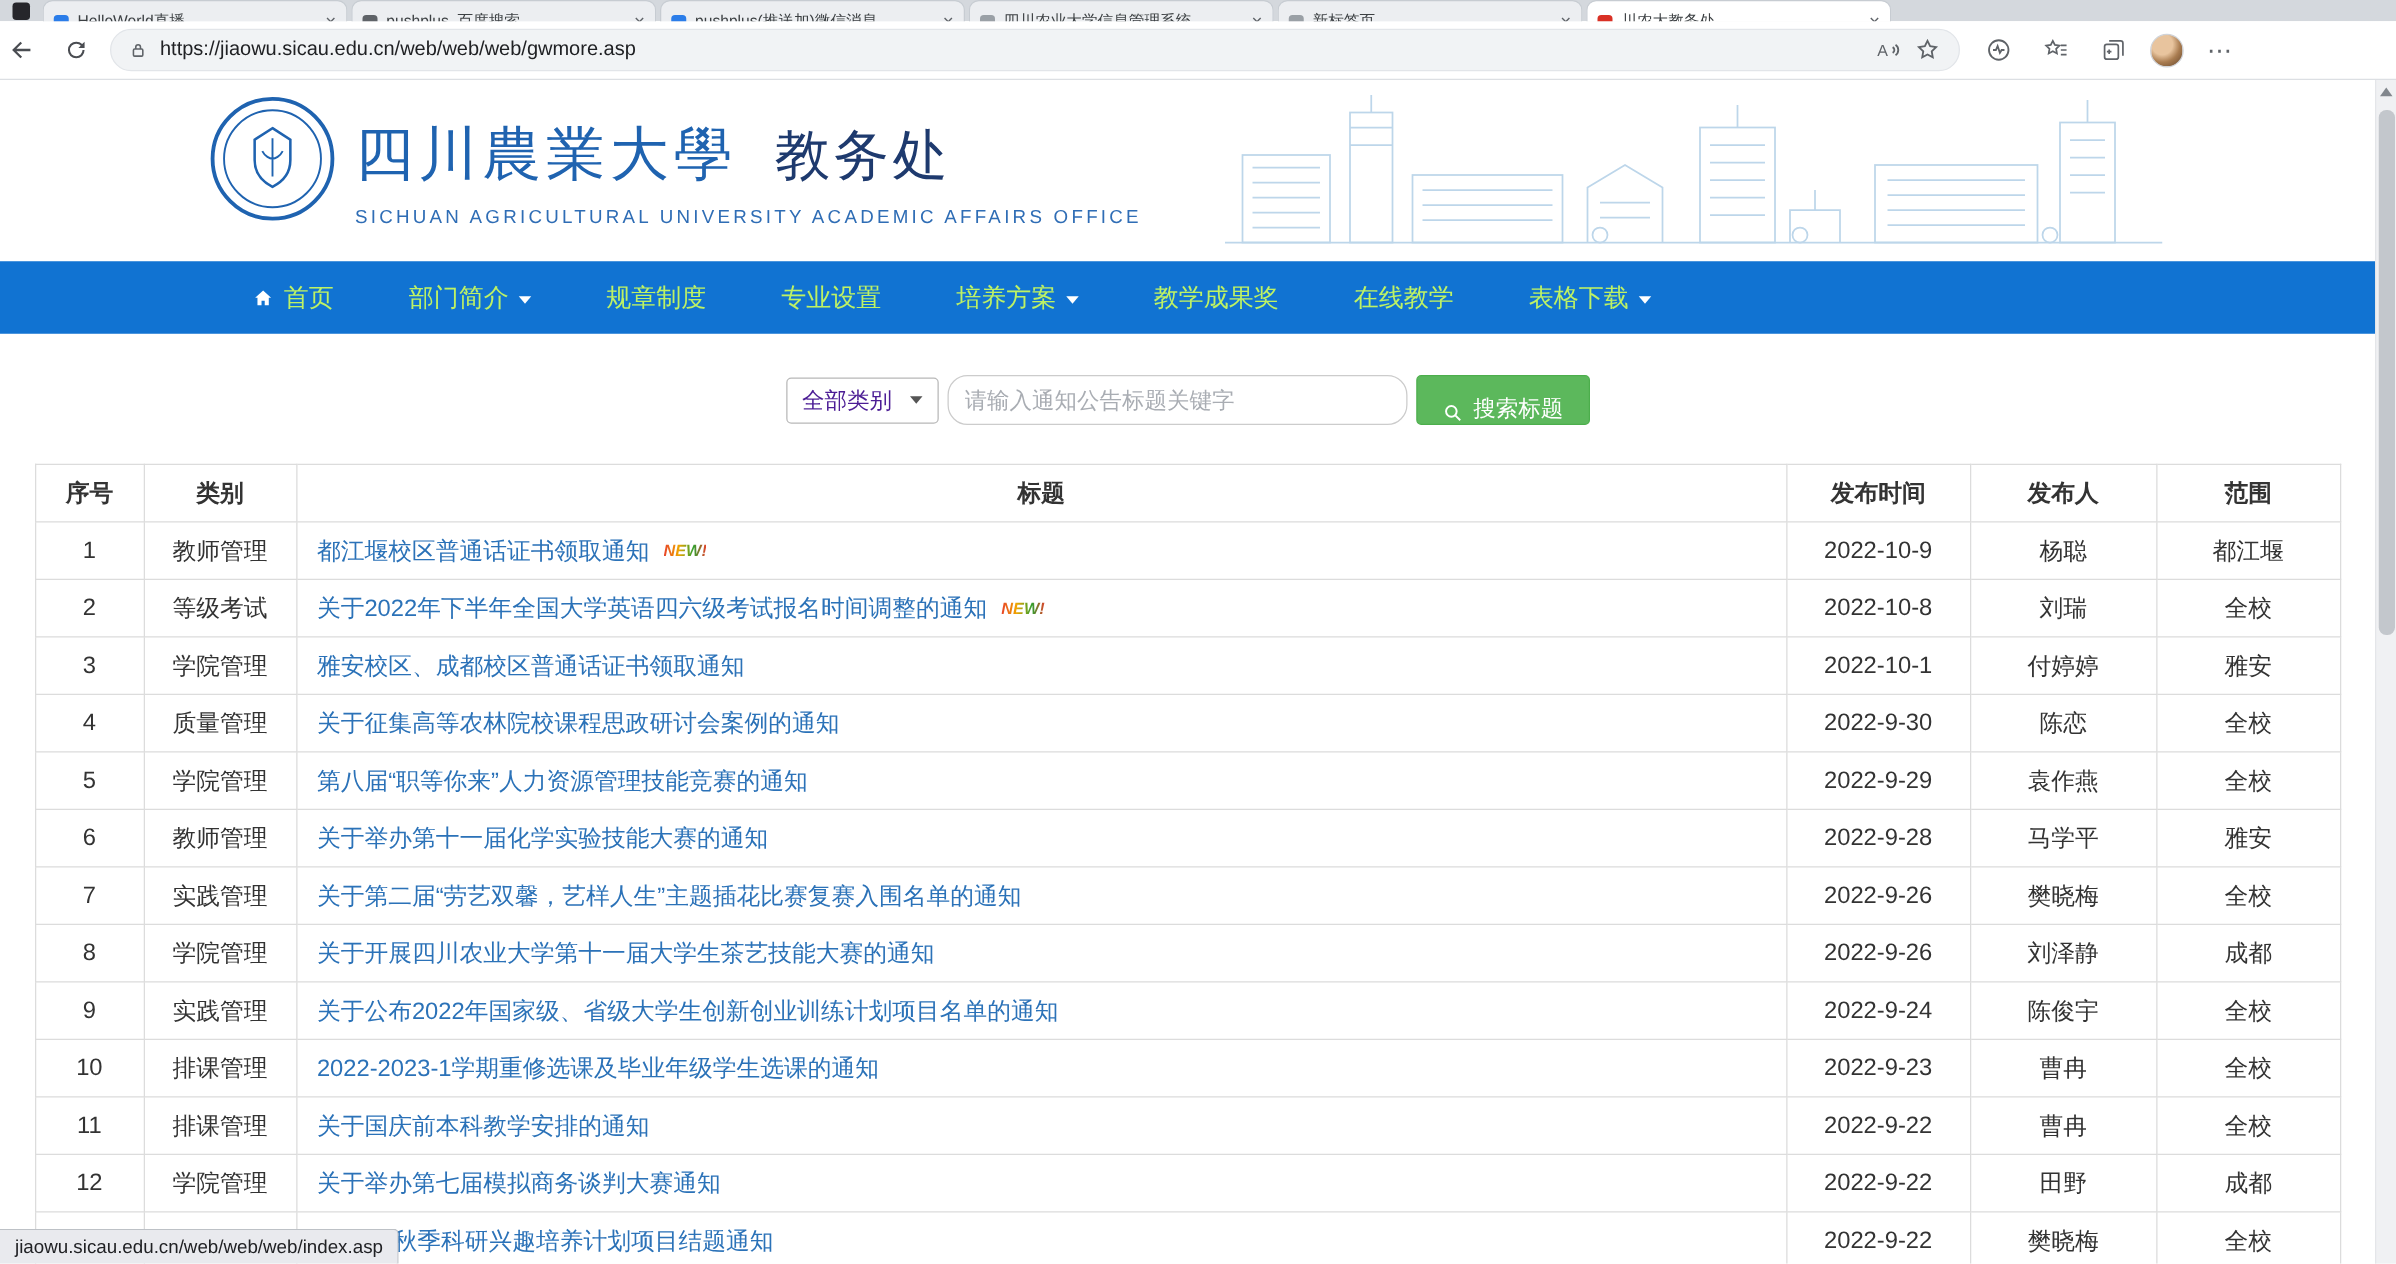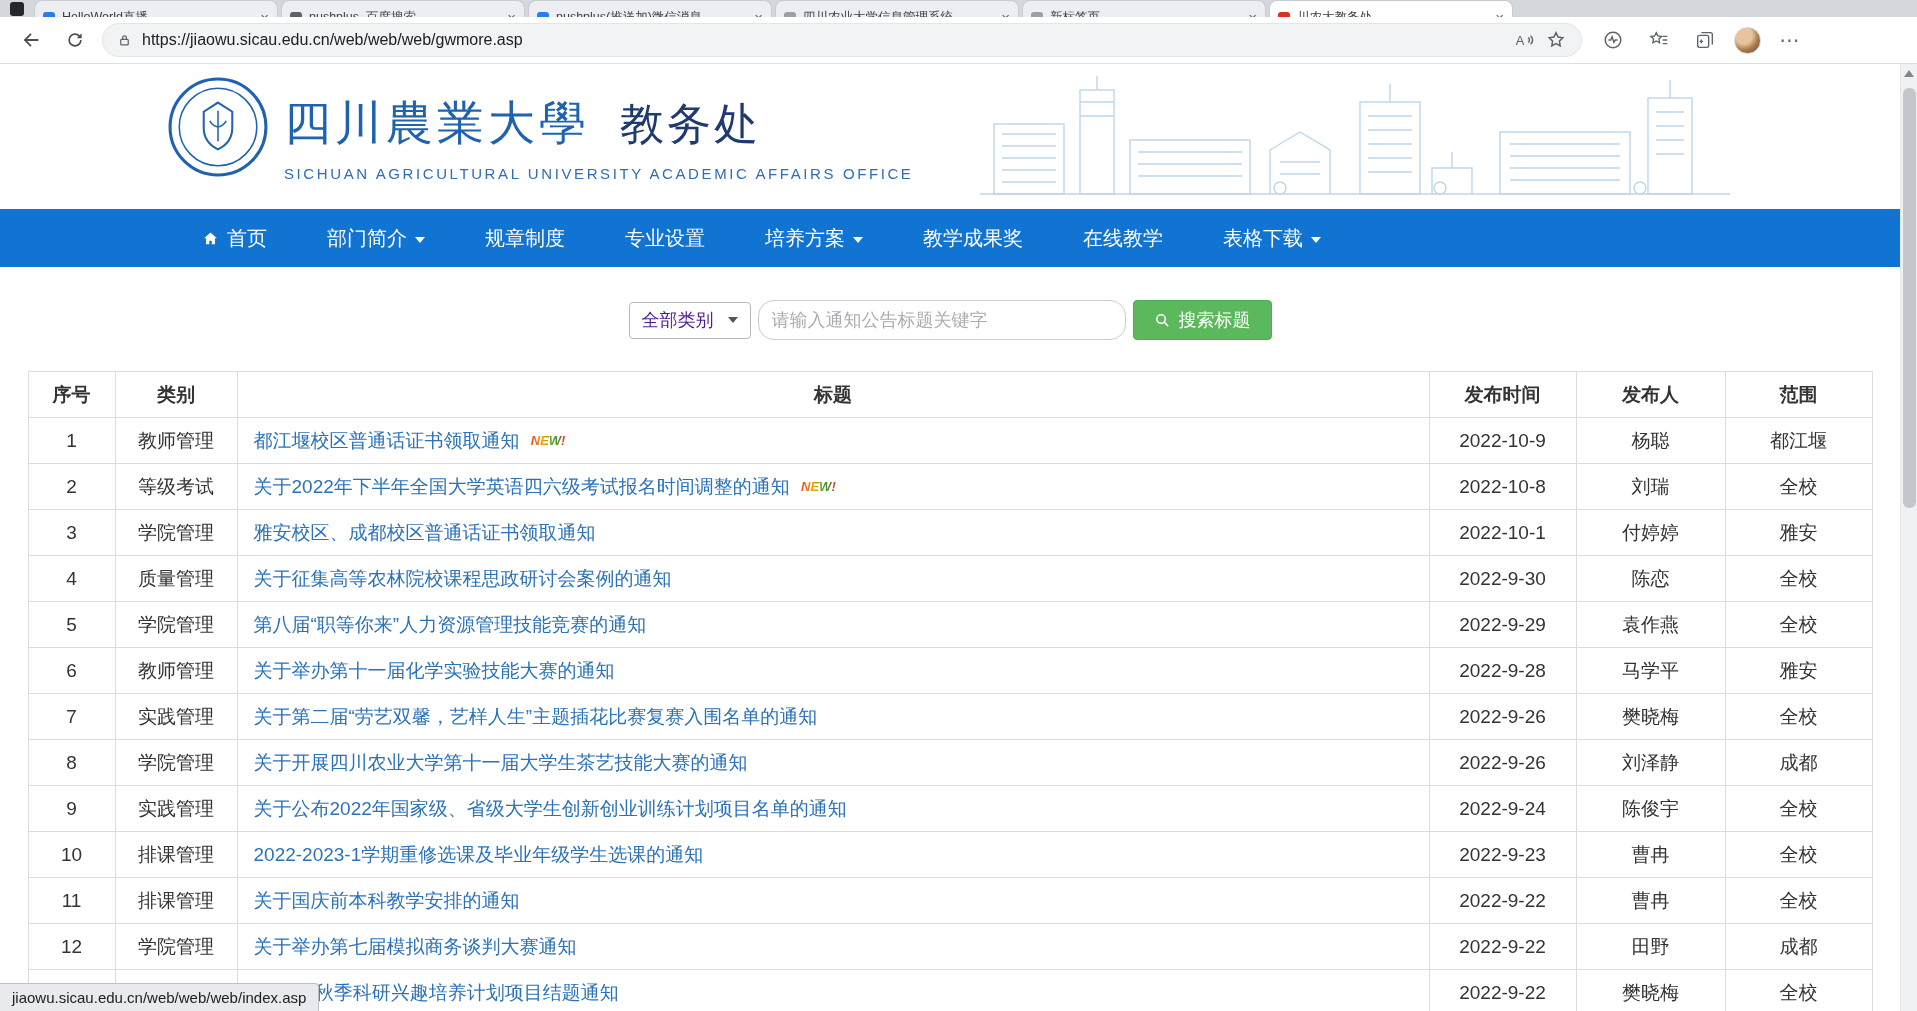--- a/index.html
+++ b/index.html
@@ -11,21 +11,21 @@
   .tabstrip { height:17px; background:#d4d8dd; display:flex; align-items:flex-end; overflow:hidden; padding-left:6px; }
   .pinned-icon { width:14px; height:14px; background:#26262b; border-radius:3px; margin:0 10px 1px 4px; flex:0 0 auto; }
   .tabs { display:flex; height:34px; margin-bottom:-17px; }
   .tab { width:244px; height:34px; background:#eceef1; border-radius:8px 8px 0 0; margin-right:3px;
     display:flex; align-items:center; padding:0 8px; overflow:hidden; border:1px solid #c7ccd2; border-bottom:none; }
   .tab.active { background:#ffffff; }
   .favicon { width:12px; height:12px; border-radius:3px; background:#9aa0a6; flex:0 0 auto; margin-right:7px; }
   .tab-title { font-size:12.5px; color:#3c4043; white-space:nowrap; overflow:hidden; flex:1; }
   .tab-close { color:#5f6368; font-size:15px; margin-left:6px; flex:0 0 auto; }
 
-  .toolbar { height:47px; background:#fff; border-bottom:1px solid #dcdfe3; display:flex; align-items:center; padding:0 14px; gap:10px; }
+  .toolbar { height:47px; background:#fff; border-bottom:1px solid #dcdfe3; display:flex; align-items:center; padding:0 0; gap:10px; }
   .tb-btn { width:34px; height:34px; border-radius:6px; display:flex; align-items:center; justify-content:center; flex:0 0 auto; }
   .urlbar { flex:1; height:34px; background:#f1f3f5; border:1px solid #e2e5e9; border-radius:17px;
     display:flex; align-items:center; padding:0 14px; gap:10px; max-width:1480px; }
   .url-text { flex:1; font-size:16px; color:#202124; white-space:nowrap; overflow:hidden; }
   .right-icons { display:flex; align-items:center; gap:12px; margin-left:4px; }
   .avatar { width:27px; height:27px; border-radius:50%;
     background:radial-gradient(circle at 35% 30%, #e8c49e 0 35%, #a97c50 60%, #5f422a 100%); border:1px solid #d0d3d8; }
   .dots { font-size:20px; color:#5f6368; letter-spacing:1px; }
 
   .scrollbar { position:absolute; top:64px; right:0; bottom:0; width:17px; background:#f0f1f3; border-left:1px solid #e4e6e9; }
@@ -41,34 +41,34 @@
   .brand { position:absolute; left:284px; top:28px; }
   .brand-cn { display:flex; align-items:baseline; gap:30px;
     font-family:"Liberation Serif","DejaVu Serif",serif; font-weight:normal; }
   .uni-cn { font-size:47px; color:var(--brand,#1f63b0); letter-spacing:4px; }
   .office-cn { font-size:44px; color:var(--brand_dark,#1e3a6e); letter-spacing:3px; }
   .brand-en { margin-top:10px; font-size:15px; color:#2f6db5; letter-spacing:2.6px; font-weight:500;text-align:center; }
   .campus { position:absolute; right:170px; top:8px; width:750px; height:130px; }
 
   .navbar { height:58px; background:var(--nav,#1173d2); display:flex; align-items:center; padding-left:172px; }
   .nav-item { height:43px; display:flex; align-items:center; gap:8px; padding:0 30px;
-    color:#ffffff; font-size:20px; cursor:pointer; }
+    color:#bef264; font-size:20px; cursor:pointer; }
   .caret { width:0; height:0; border-left:5px solid transparent; border-right:5px solid transparent;
     border-top:6px solid #fff; margin-top:3px; }
 
   .search-row { margin-top:32px; display:flex; justify-content:center; align-items:center; gap:7px; height:42px; }
   .select { width:122px; height:37px; border:1px solid #b8b8b8; border-radius:4px; background:#fff;
     display:flex; align-items:center; justify-content:space-between; padding:0 12px; font-size:18px; color:#4c1d95; }
   .sel-caret { width:0; height:0; border-left:5px solid transparent; border-right:5px solid transparent;
     border-top:6px solid #555; }
   .kw-input { width:368px; height:40px; border:1px solid #ccc; border-radius:16px; padding:17px 13px; font-size:18px; color:#333;
     font-family:"Liberation Sans","DejaVu Sans",sans-serif; }
   .kw-input::placeholder { color:#a9adb3; }
   .search-btn { height:40px; padding:0 20px; background:var(--button,#5cb85c); border:1px solid var(--button_border,#4cae4c);
-    border-radius:4px; color:#fff; font-size:18px; display:flex; align-items:center; gap:8px; cursor:pointer;
+    border-radius:4px; color:#fff; font-size:18px; display:flex; align-items:flex-end; gap:8px; cursor:pointer;
     font-family:"Liberation Sans","DejaVu Sans",sans-serif; }
 
   .notice-table { width:1844px; margin:30px auto 0; border-collapse:collapse; table-layout:fixed; }
   .notice-table th, .notice-table td { border:1px solid #dcdcdc; height:46px; font-size:19px; color:#333;
     text-align:center; overflow:hidden; white-space:nowrap; }
   .notice-table th { font-weight:bold; background:#fff; }
   .c-title { text-align:left !important; padding-left:16px; }
   .title-link { color:var(--link,#2b72b8); text-decoration:none; }
   .new-badge { margin-left:6px; font-size:13px; font-weight:bold; font-style:italic; vertical-align:2px;
     background:linear-gradient(90deg,#e8402a 0%,#f0a500 35%,#2fa02f 70%,#e8402a 100%);

